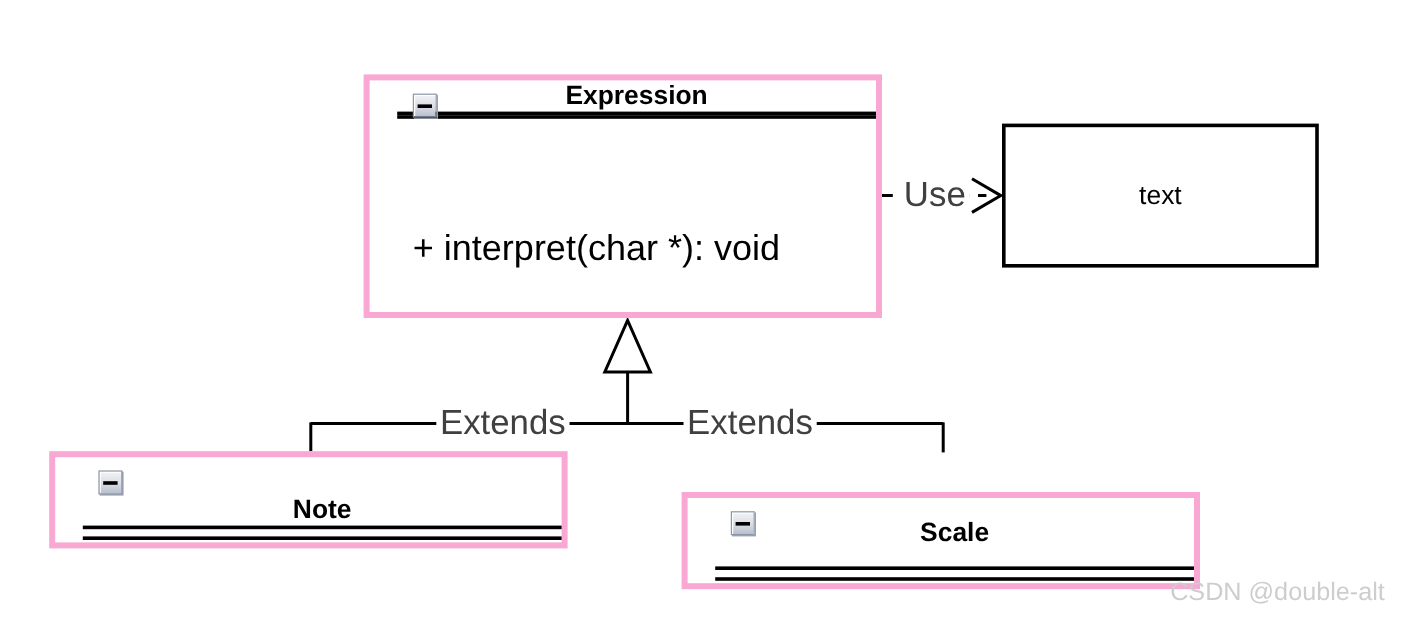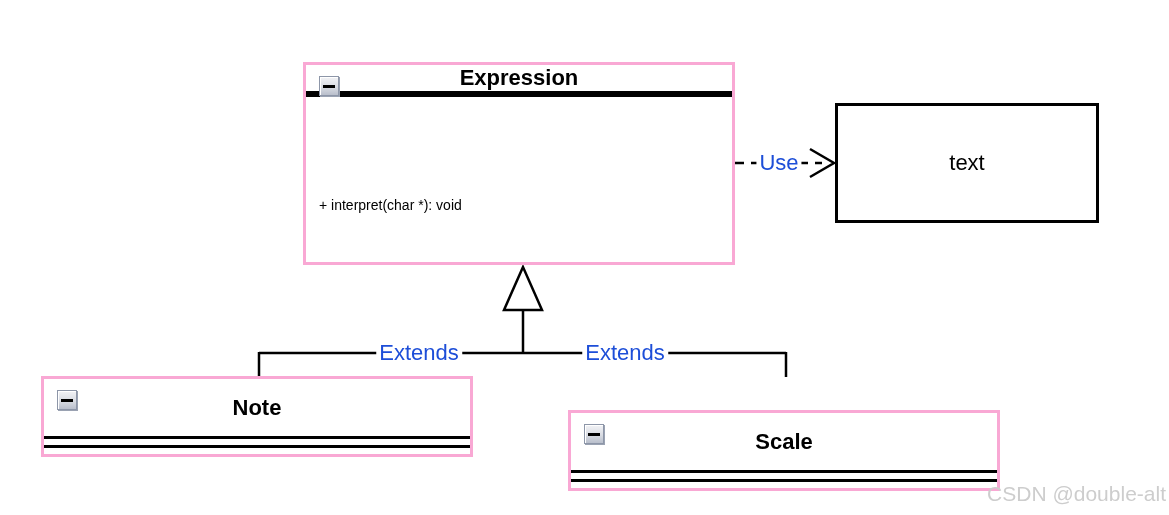--- a/index.html
+++ b/index.html
@@ -12,23 +12,23 @@
   }
   .wires{position:absolute;left:0;top:0;width:1169px;height:515px;}
   .wires line{stroke:#000;stroke-width:2.5;}
   .wires .dash{stroke-dasharray:9 7;}
   .wires .open-arrow{fill:none;stroke:#000;stroke-width:2.5;}
   .wires .tri{fill:#ffffff;stroke:#000;stroke-width:2.5;}
 
   .class-box{
     position:absolute;
     box-sizing:border-box;
-    border:3px solid #f9a8d4;
+    border:5px solid #f9a8d4;
     background:#ffffff;
-    display:flex;flex-direction:column;
+    display:flex;flex-direction:column;padding-left:23px;
   }
   .hdr{
     position:relative;
     display:flex;align-items:center;justify-content:center;
   }
   .class-box .title{
     font-weight:bold;font-size:22px;color:#000;
   }
   .collapse{
     position:absolute;left:13px;top:11px;
@@ -38,40 +38,40 @@
     box-shadow:inset 1px 1px 0 #ffffff, 1px 1px 0 #9aa2b2;
     display:flex;align-items:center;justify-content:center;
     cursor:pointer;
   }
   .minus{width:12px;height:3px;background:#000;}
   .compartment{border-top:3px solid #000;}
   .strip{height:6px;}
   .methods{
     flex:1;
     padding:21px 0 0 13px;
-    font-size:14px;color:#000;line-height:35px;
+    font-size:30px;color:#000;line-height:35px;
     white-space:pre;
   }
   .plain-box{
     position:absolute;box-sizing:border-box;
     border:3px solid #000;background:#fff;
     display:flex;align-items:center;justify-content:center;
     font-size:22px;color:#000;
   }
   .edge-label{
     position:absolute;
     transform:translate(-50%,-50%);
     background:#ffffff;
     padding:0 3px;
-    font-size:22px;color:#1d4ed8;
+    font-size:29px;color:#404040;
     white-space:nowrap;
   }
   .watermark{
     position:absolute;
-    right:3px;top:482px;
+    right:15px;top:482px;
     font-size:21px;color:#cdcdcd;
   }
 </style>
 </head>
 <body>
 
 <div class="canvas">
 
   <svg class="wires" viewBox="0 0 1169 515">
 
@@ -100,21 +100,21 @@
     <div class="compartment methods">
       <div>+ interpret(char *): void</div>
     </div>
   </div>
 
   <div class="plain-box" style="left:835px;top:103px;width:264px;height:120px;">
     <span>text</span>
   </div>
 
   <div class="class-box" style="left:41px;top:376px;width:432px;height:81px;">
-    <div class="hdr" style="height:57px;">
+    <div class="hdr" style="height:57px;align-items:flex-end;">
       <span class="collapse">
         <span class="minus"></span>
       </span>
       <span class="title">Note</span>
     </div>
     <div class="compartment strip"></div>
     <div class="compartment strip" style="flex:1;"></div>
   </div>
 
   <div class="class-box" style="left:568px;top:376px;width:432px;height:81px;margin-top:34px;">

